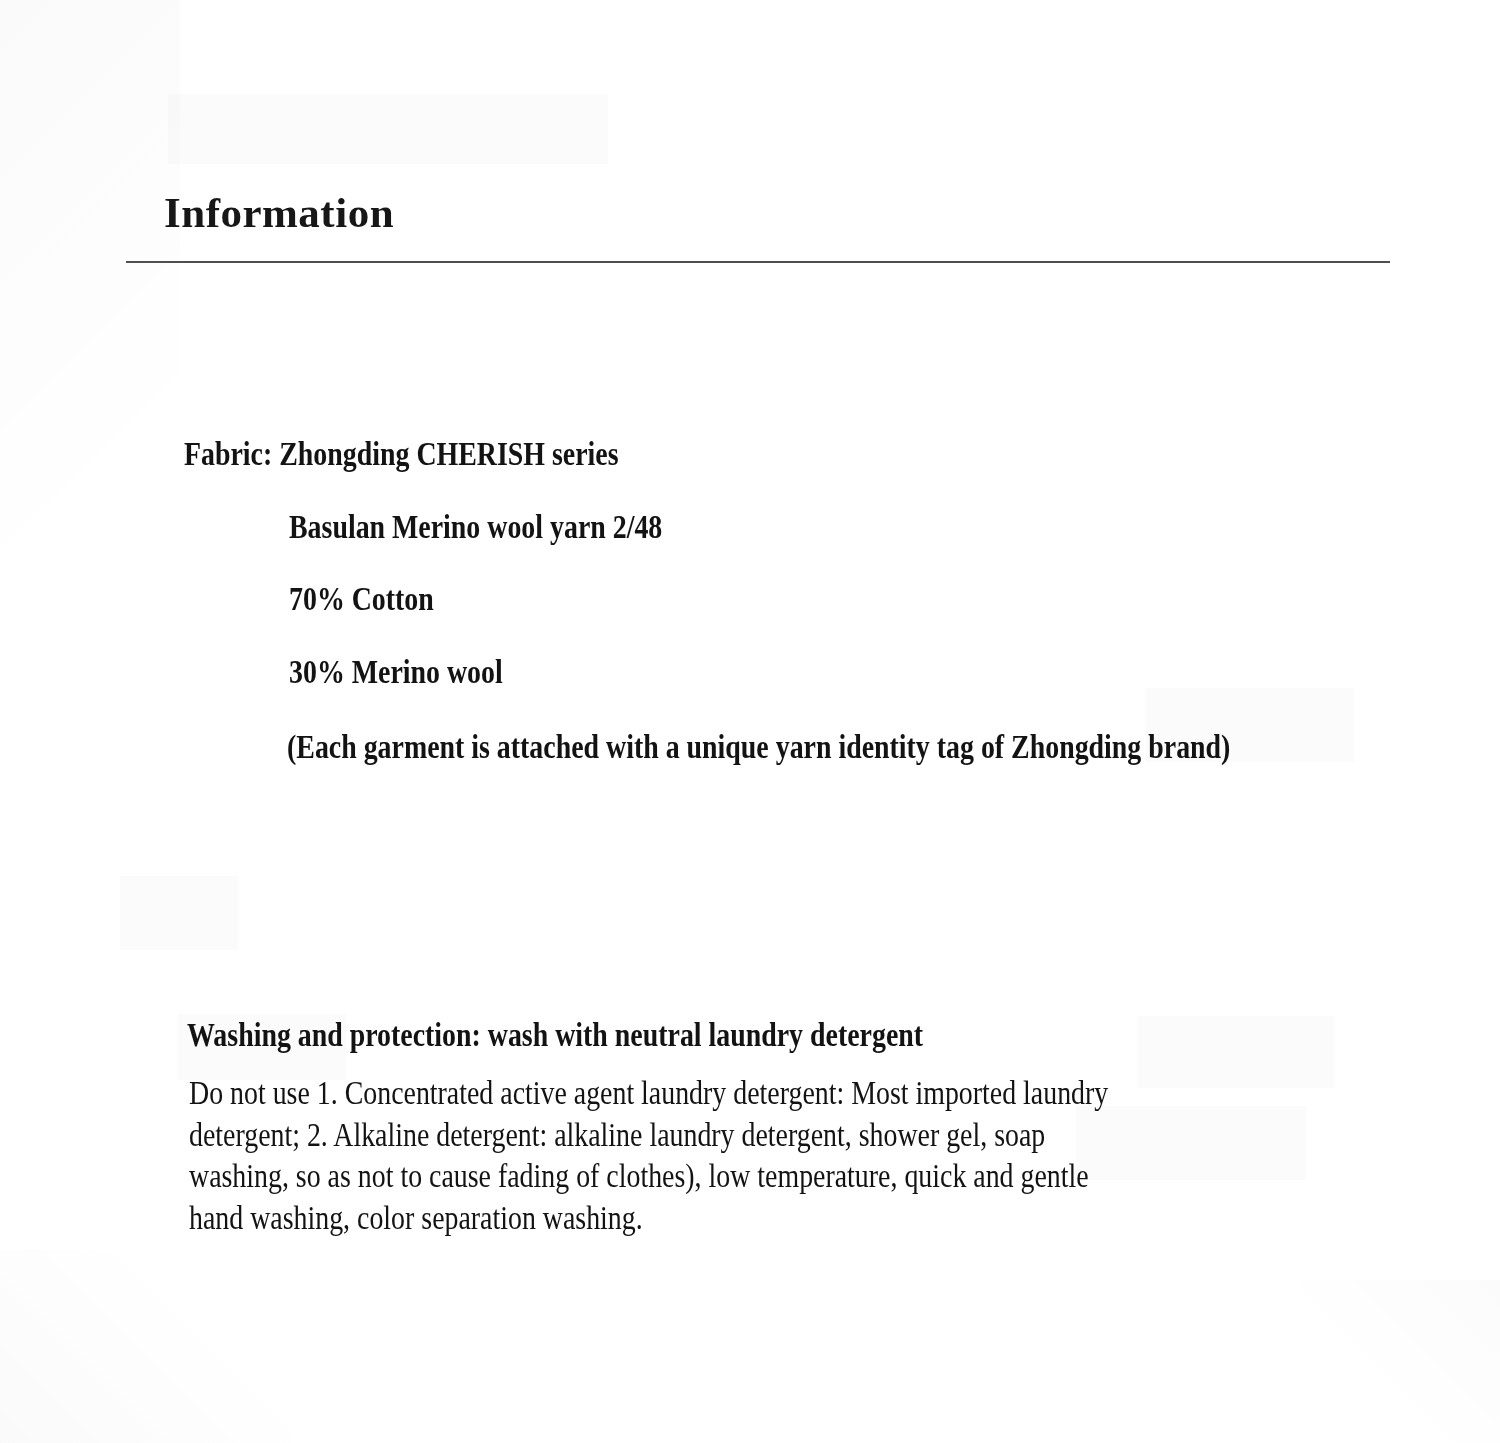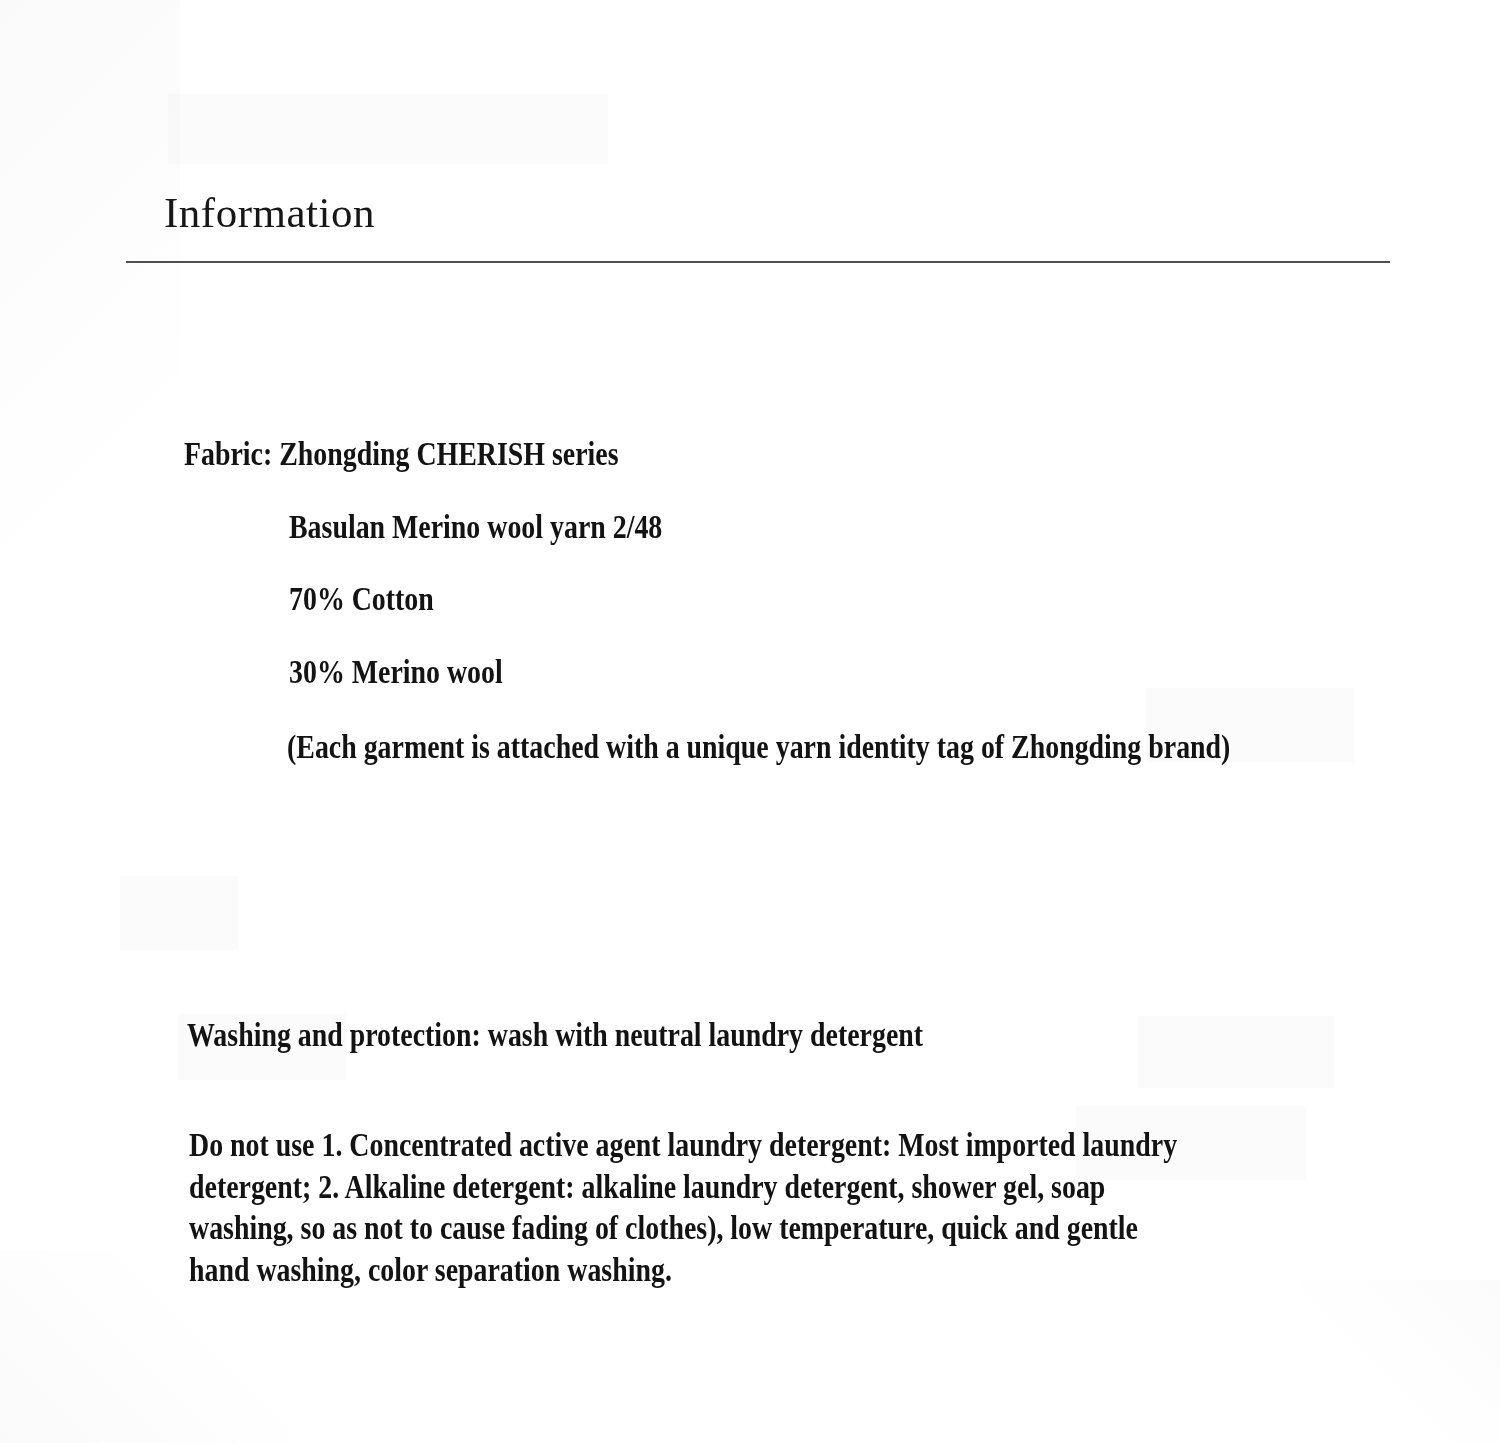--- a/index.html
+++ b/index.html
@@ -28,21 +28,21 @@
   .artifact.soft-right {
     background: linear-gradient(225deg, rgba(0,0,0,0.014), rgba(0,0,0,0) 65%);
   }
 
   .page-title {
     position: absolute;
     left: 164px;
     top: 163px;
     font-size: 43px;
     line-height: 44px;
-    font-weight: 400;
+    font-weight: 700;
     letter-spacing: 0.5px;
     color: #171717;
     white-space: nowrap;
     margin-top: 28px;
   }
 
   .divider {
     position: absolute;
     left: 126px;
     top: 261px;
@@ -66,24 +66,24 @@
   .fabric-heading   { left: 184px; top: 437px; }
   .fabric-detail-1  { left: 289px; top: 510px; }
   .fabric-detail-2  { left: 289px; top: 582px; }
   .fabric-detail-3  { left: 289px; top: 655px; }
   .fabric-detail-4  { left: 287px; top: 730px; }
   .care-heading     { left: 187px; top: 1018px; }
 
   .care-warning {
     position: absolute;
     left: 189px;
-    top: 1124px;
+    top: 1072px;
     font-size: 34px;
     line-height: 41.5px;
-    font-weight: 700;
+    font-weight: 400;
     color: #131313;
   }
   .care-warning .warn-line {
     white-space: nowrap;
     transform: scaleX(0.82);
     transform-origin: 0 50%;
   }
 </style>
 </head>
 <body>

